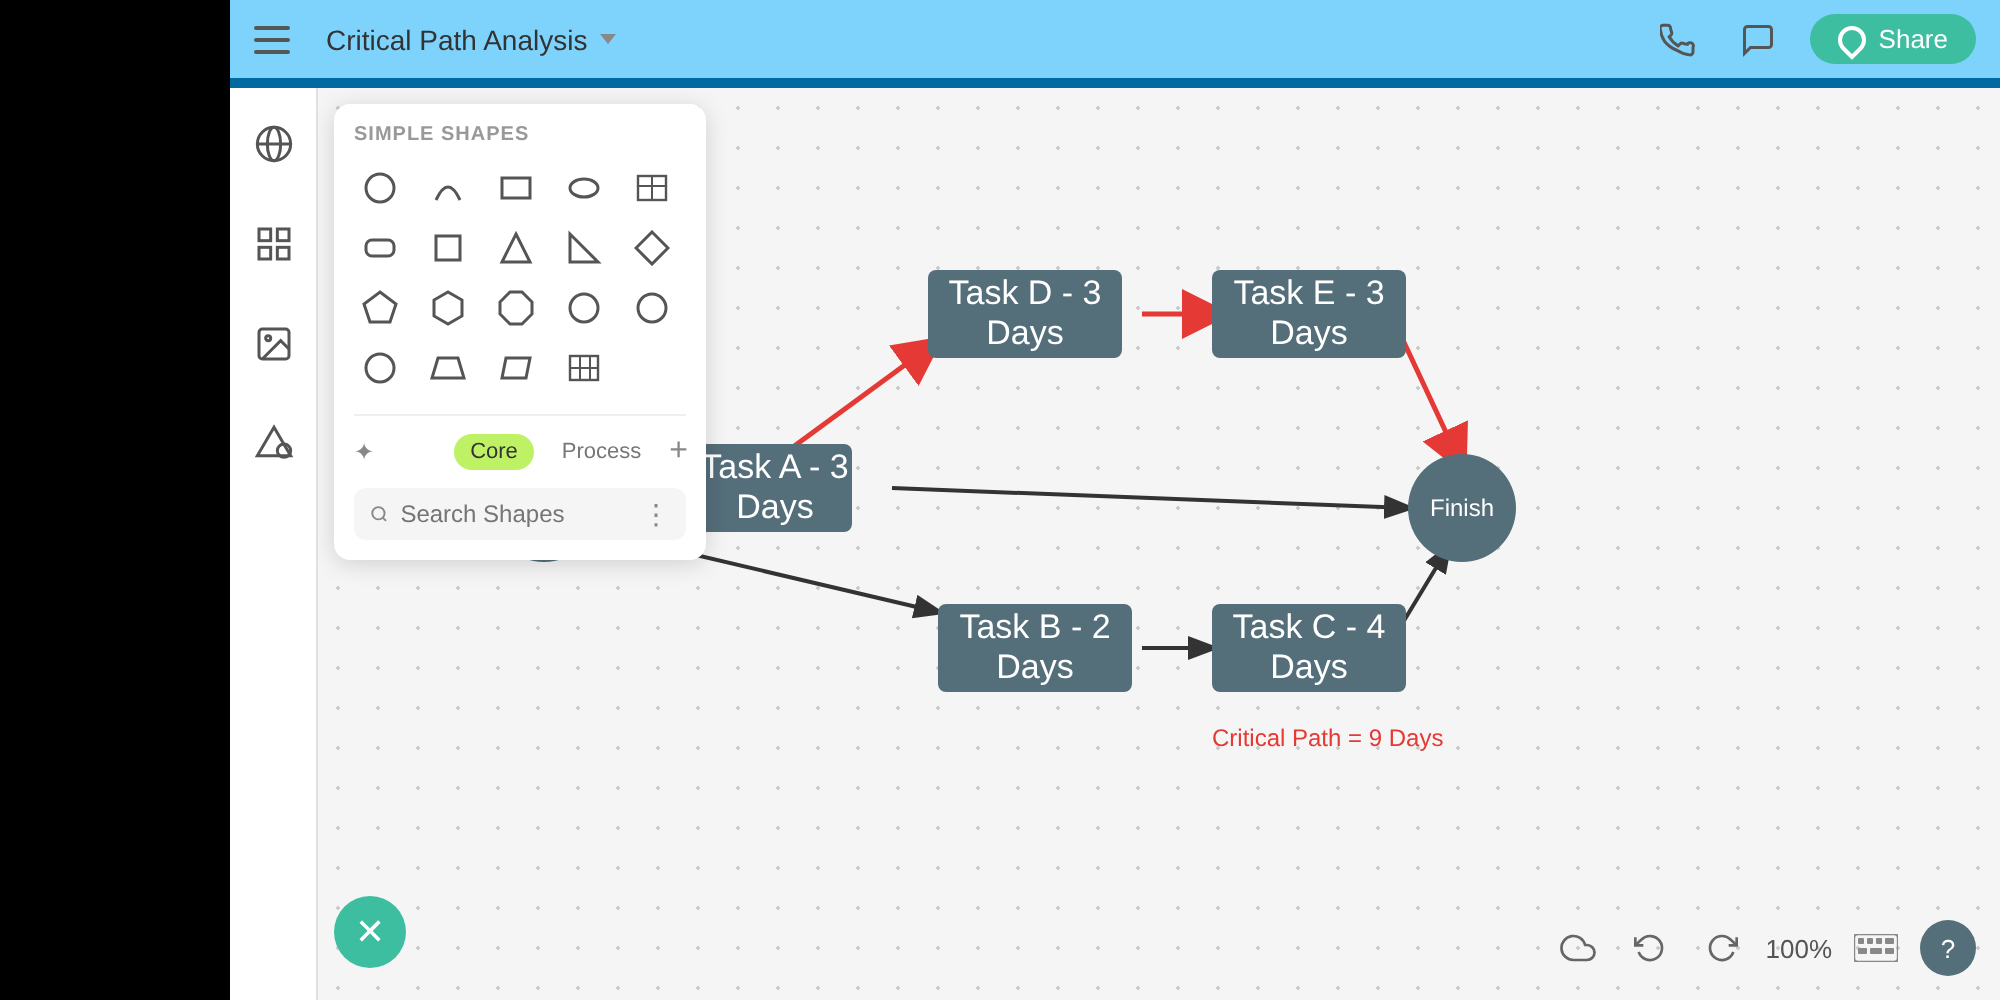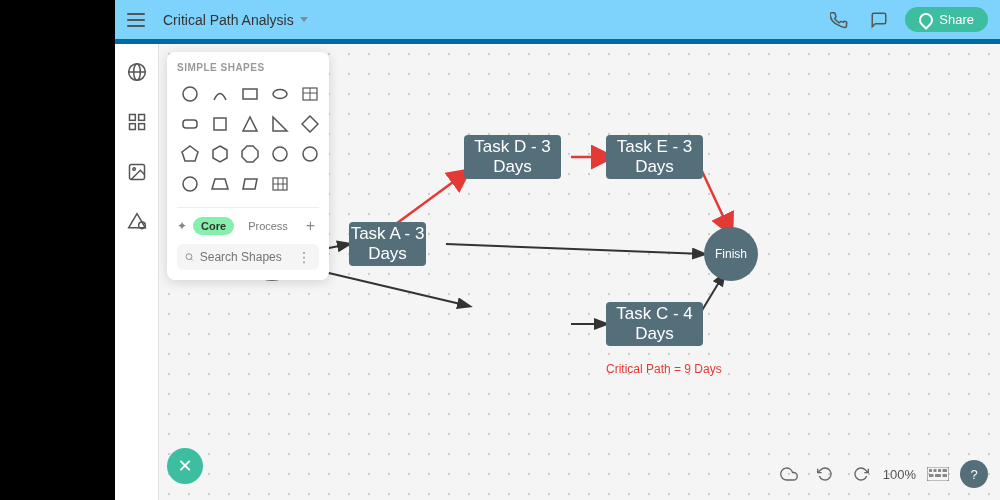--- a/index.html
+++ b/index.html
@@ -144,21 +144,21 @@
       background-size: 20px 20px;
       position: relative;
       overflow: hidden;
     }
 
     
     .shapes-panel {
       position: absolute;
       left: 8px;
       top: 8px;
-      width: 162px;
+      width: 186px;
       background: #fff;
       border-radius: 8px;
       box-shadow: 0 2px 12px rgba(0,0,0,0.15);
       padding: 10px;
       z-index: 10;
     }
     .shapes-panel-title {
       font-size: 10px;
       color: #999;
       font-weight: 600;
@@ -195,23 +195,24 @@
       padding-top: 8px;
     }
     .shapes-tab {
       font-size: 11px;
       padding: 3px 8px;
       border-radius: 12px;
       cursor: pointer;
       color: #777;
     }
     .shapes-tab.active {
-      background: #86efac;
+      background: #bef264;
       color: #333;
-      font-weight: 700;
+      font-weight: 400;
+      margin-left: 34px;
     }
     .shapes-tab-add {
       width: 20px;
       height: 20px;
       display: flex;
       align-items: center;
       justify-content: center;
       cursor: pointer;
       color: #888;
       font-size: 16px;
@@ -457,20 +458,23 @@
       </div>
 
       <div class="node-rect" style="left: 305px; top: 91px; width: 97px; height: 44px;">
         <span>Task D - 3 Days</span>
       </div>
 
       <div class="node-rect" style="left: 447px; top: 91px; width: 97px; height: 44px;">
         <span>Task E - 3 Days</span>
       </div>
 
+      <div class="node-rect" style="left: 310px; top: 258px; width: 97px; height: 44px;">
+        <span>Task B - 2 Days</span>
+      </div>
 
       <div class="node-rect" style="left: 447px; top: 258px; width: 97px; height: 44px;">
         <span>Task C - 4 Days</span>
       </div>
 
       <div class="node-circle" style="left: 545px; top: 183px;">
         <span>Finish</span>
       </div>
 
       <div class="critical-path-label" style="left: 447px; top: 318px;">Critical Path = 9 Days</div>

